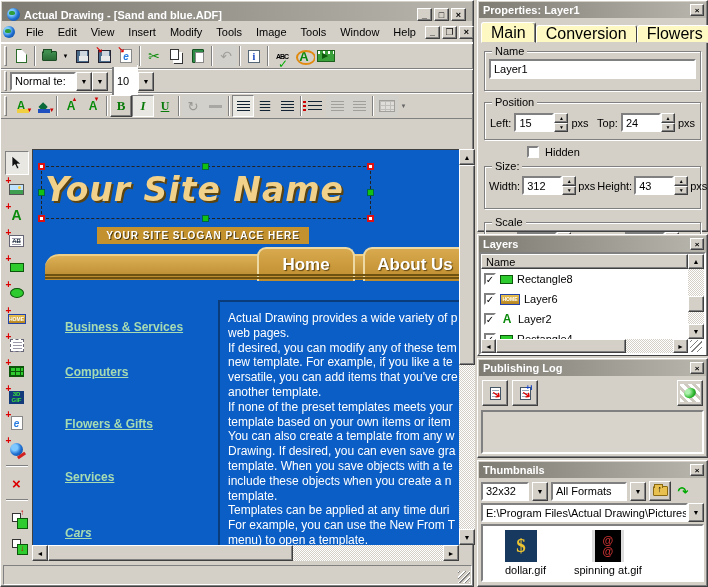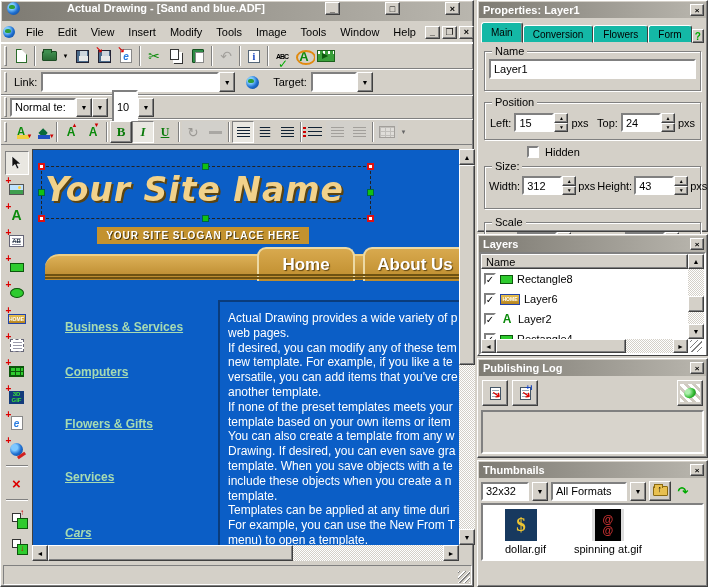--- a/index.html
+++ b/index.html
@@ -4,21 +4,21 @@
 <style>
   * { margin:0; padding:0; box-sizing:border-box; }
   html,body { width:708px; height:587px; }
   body { background:#d4d0c8; font-family:"Liberation Sans","DejaVu Sans",sans-serif; font-size:11px; color:#000; overflow:hidden; position:relative; }
   .btn { border:1px solid #d4d0c8; background:#d4d0c8; display:flex; align-items:center; justify-content:center; position:relative; }
   .btn.up { border-color:#fff #404040 #404040 #fff; box-shadow:inset -1px -1px 0 #808080; }
   .btn.flat { border-color:#d4d0c8; }
   .btn.pressed { border-color:#808080 #fff #fff #808080; background:#e9e7e1; }
   .field { border:2px solid; border-color:#808080 #fff #fff #808080; background:#fff; display:flex; align-items:center; padding:0 3px; font-size:11px; }
   .drop { width:16px; border:1px solid; border-color:#fff #404040 #404040 #fff; box-shadow:inset -1px -1px 0 #808080; background:#d4d0c8; display:flex; align-items:center; justify-content:center; font-size:7px; color:#000; }
-  .titlebar { height:18px; background:linear-gradient(90deg,#7e7b73,#b9b6ae); color:#fff; font-weight:bold; display:flex; align-items:flex-start; padding:0 12px 0 5px;gap:43px; }
+  .titlebar { height:18px; background:linear-gradient(90deg,#7e7b73,#b9b6ae); color:#fff; font-weight:bold; display:flex; align-items:flex-end; padding:0 6px 0 5px; }
   .titlebar .t { flex:1; }
   .wbtn { width:15px; height:13px; margin-left:2px; font-size:9px; font-weight:bold; color:#000; display:flex; align-items:center; justify-content:center; border:1px solid; border-color:#fff #404040 #404040 #fff; box-shadow:inset -1px -1px 0 #808080; background:#d4d0c8; }
   .sep { width:2px; height:20px; margin:0 2px; border-left:1px solid #808080; border-right:1px solid #fff; }
   .grip2 { width:3px; height:20px; margin:0 3px 0 1px; border:1px solid; border-color:#fff #808080 #808080 #fff; }
   .group { position:relative; border:1px solid #808080; box-shadow:inset 1px 1px 0 #fff, 1px 1px 0 #fff; }
   .group > .legend { position:absolute; top:-7px; left:7px; background:#d4d0c8; padding:0 3px; font-size:11px; }
   .spin { display:flex; }
   .spin .num { width:40px; height:19px; }
   .spin .ud { display:flex; flex-direction:column; width:14px; height:19px; }
   .spin .ud div { flex:1; font-size:5px; display:flex; align-items:center; justify-content:center; border:1px solid; border-color:#fff #404040 #404040 #fff; box-shadow:inset -1px -1px 0 #808080; background:#d4d0c8; }
@@ -122,21 +122,21 @@
   #textbox { position:absolute; left:185px; top:150px; width:330px; height:330px; border:2px solid #0a3c7c; padding:9px 8px; color:#fff; font-size:12px; line-height:14.8px; white-space:pre; overflow:hidden; }
 
   
   .panel { position:absolute; left:477px; width:231px; border:1px solid; border-color:#fff #404040 #404040 #fff; box-shadow:inset -1px -1px 0 #808080; background:#d4d0c8; padding:1px; }
   .ptitle { height:16px; background:linear-gradient(90deg,#7e7b73,#b9b6ae); color:#fff; font-weight:bold; font-size:11px; display:flex; align-items:center; padding:0 2px 0 4px; }
   .ptitle .t { flex:1; }
   .xbtn { width:14px; height:12px; font-size:8px; font-weight:bold; color:#000; display:flex; align-items:center; justify-content:center; border:1px solid; border-color:#fff #404040 #404040 #fff; box-shadow:inset -1px -1px 0 #808080; background:#d4d0c8; }
 
   #props { top:0; height:232px; }
   .tabs { display:flex; align-items:flex-end; height:22px; margin:3px 2px 0; position:relative; }
-  .tab { height:18px; padding:8px 9px; display:flex; align-items:center; border:1px solid; border-color:#fff #404040 #d4d0c8 #fff; border-radius:3px 3px 0 0; background:#14b8a6; font-size:10px; }
+  .tab { height:18px; padding:8px 9px; display:flex; align-items:center; border:1px solid; border-color:#fff #404040 #d4d0c8 #fff; border-radius:3px 3px 0 0; background:#fef9c3; font-size:16px; }
   .tab.active { height:21px; font-weight:normal; z-index:2; box-shadow:inset -1px 0 0 #808080; }
   .helpbtn { margin-left:auto; width:16px; height:14px; color:#0a0; font-weight:bold; font-size:10px; display:flex; align-items:center; justify-content:center; border:1px solid; border-color:#fff #404040 #404040 #fff; box-shadow:inset -1px -1px 0 #808080; background:#d4d0c8; }
   .prow { display:flex; align-items:center; gap:3px; }
 
   #layers { top:234px; height:122px; }
   .lheader { height:15px; border:1px solid; border-color:#fff #404040 #404040 #fff; box-shadow:inset -1px -1px 0 #808080; background:#d4d0c8; display:flex; align-items:center; padding:0 4px; }
   .lrow { height:20px; display:flex; align-items:center; gap:4px; padding:0 3px; background:#fff; }
   .li-rect { width:13px; height:9px; background:#2ecb2e; border:1px solid #0c560c; }
   .li-home { width:20px; height:11px; background:linear-gradient(#e8c050,#b5831f); border:1px solid #2244aa; color:#fff; font-size:5px; font-weight:bold; display:flex; align-items:center; justify-content:center; }
   .li-A { color:#0a8a0a; font-weight:bold; font-size:12px; width:14px; text-align:center; }
@@ -226,32 +226,20 @@
         <span class="i ic-abc">ABC</span>
       </span>
     <span class="btn flat tbtn">
         <span class="i ic-Aring">A</span>
       </span>
     <span class="btn flat tbtn">
         <span class="i ic-film"></span>
       </span>
   </div>
 
-  <div class="toolbar">
-    <span class="grip2"></span>
-    <span style="padding:0 4px;">Link:</span>
-    <span class="field" style="width:178px;height:20px;"></span>
-    <span class="drop" style="height:20px;">▼</span>
-    <span class="btn flat tbtn" style="margin-left:6px;">
-        <span class="globe" style="margin:0;"></span>
-      </span>
-    <span style="padding:0 4px 0 10px;">Target:</span>
-    <span class="field" style="width:46px;height:20px;"></span>
-    <span class="drop" style="height:20px;">▼</span>
-  </div>
 
   <div class="toolbar" style="height:24px;">
     <span class="grip2"></span>
     <span class="field" style="width:66px;height:19px;">Normal te:</span>
     <span class="drop" style="height:19px;">▼</span>
     <span class="drop" style="height:19px;">▼</span>
     <span class="field" style="width:26px;height:34px;margin-left:4px;">10</span>
     <span class="drop" style="height:19px;">▼</span>
   </div>
 
@@ -619,20 +607,24 @@
     <span class="drop" style="height:19px;">▼</span>
     <span class="field" style="width:76px;height:19px;">All Formats</span>
     <span class="drop" style="height:19px;">▼</span>
     <span class="btn up" style="width:22px;height:20px;">
         <span class="i ic-folderup"></span>
       </span>
     <span class="btn flat" style="width:18px;height:20px;">
         <span class="ic-refresh">↷</span>
       </span>
   </div>
+  <div style="display:flex;align-items:center;padding:0 2px 2px;">
+    <span class="field" style="flex:1;height:19px;white-space:nowrap;overflow:hidden;">E:\Program Files\Actual Drawing\Pictures</span>
+    <span class="drop" style="height:19px;">▼</span>
+  </div>
   <div style="margin:0 2px;height:58px;border:2px solid;border-color:#808080 #fff #fff #808080;background:#fff;display:flex;gap:28px;padding:4px 0 0 22px;">
     <div style="text-align:center;">
       <div class="thumbimg th-dollar">$</div>
       <div style="font-size:11px;margin-top:2px;">dollar.gif</div>
     </div>
     <div style="text-align:center;">
       <div class="thumbimg th-at" style="margin:0 auto;">
           <span>@</span>
           <span>@</span>
         </div>

